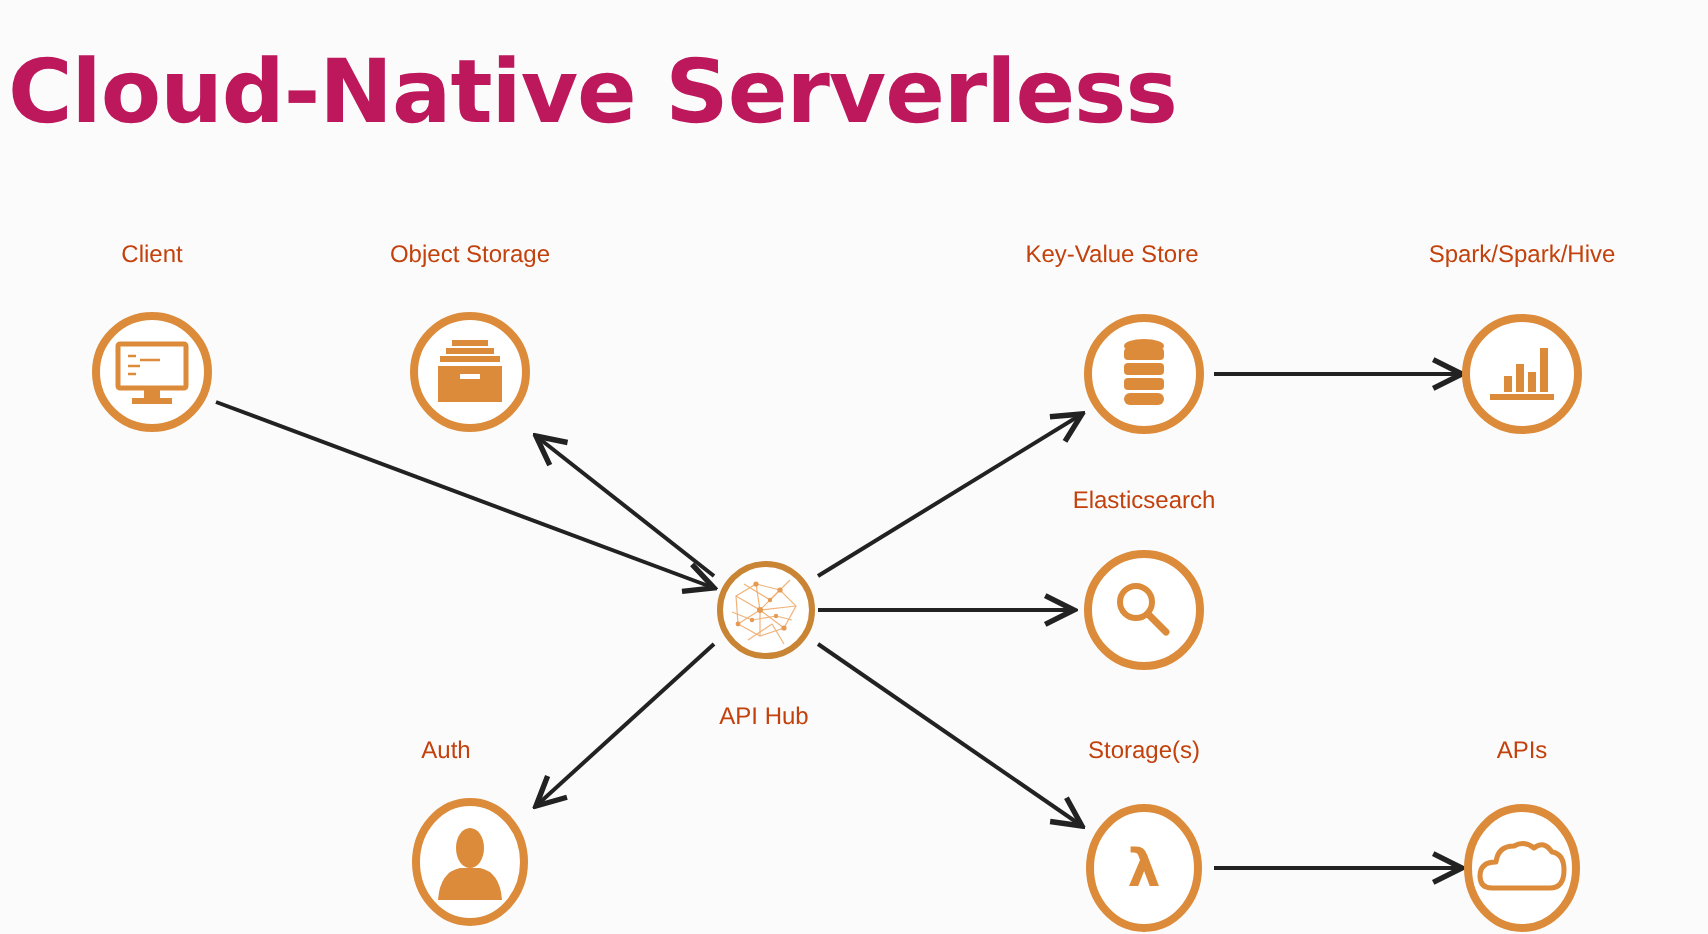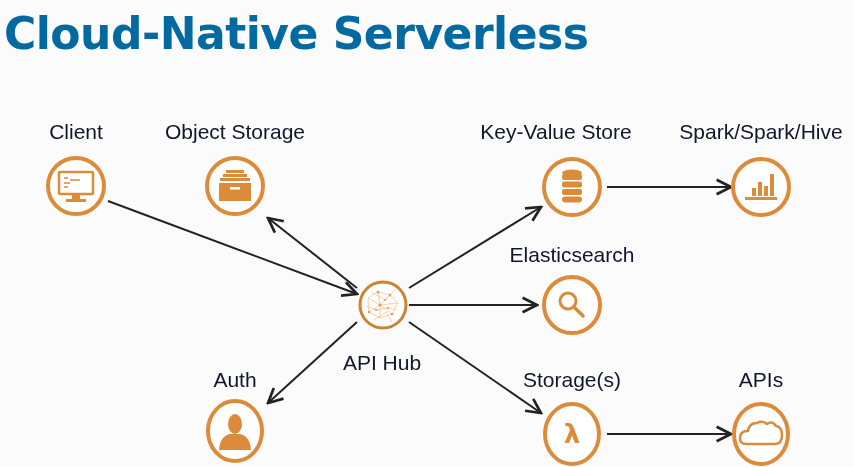--- a/index.html
+++ b/index.html
@@ -1,34 +1,34 @@
 <!DOCTYPE html>
 <html><head>
 <meta charset="utf-8">
 <style>
   html, body { margin: 0; padding: 0; }
   body { width: 854px; height: 467px; background: #fbfbfb; position: relative; overflow: hidden;
          font-family: "Liberation Sans", "DejaVu Sans", sans-serif; color: #3a3a3a; }
-  .title { position: absolute; left: 4px; top: 8px; font-size: 44px; font-weight: bold; color: #0369a1; letter-spacing: -0.5px;
+  .title { position: absolute; left: 4px; top: 21px; font-size: 44px; font-weight: bold; color: #be185d; letter-spacing: -0.5px;
            font-family: "DejaVu Sans", sans-serif; }
-  .label { position: absolute; font-size: 21px; color: #0f172a; white-space: nowrap; transform: translateX(-50%); }
+  .label { position: absolute; font-size: 12px; color: #c2410c; white-space: nowrap; transform: translateX(-50%); }
   svg.diagram { position: absolute; left: 0; top: 0; }
 </style>
 </head>
 <body>
 
 <div class="title">Cloud-Native Serverless</div>
 
 <div class="label" style="left:76px; top:120px;">Client</div>
 <div class="label" style="left:235px; top:120px;">Object Storage</div>
 <div class="label" style="left:556px; top:120px;">Key-Value Store</div>
 <div class="label" style="left:761px; top:120px;">Spark/Spark/Hive</div>
 <div class="label" style="left:572px; top:243px;text-align:center;">Elasticsearch</div>
 <div class="label" style="left:382px; top:351px;">API Hub</div>
-<div class="label" style="left:235px; top:368px;">Auth</div>
+<div class="label" style="left:223px; top:368px;">Auth</div>
 <div class="label" style="left:572px; top:368px;">Storage(s)</div>
 <div class="label" style="left:761px; top:368px;">APIs</div>
 
 <svg class="diagram" width="854" height="467" viewBox="0 0 854 467">
   <defs>
     <marker id="arrow" viewBox="0 0 10 10" refX="9" refY="5" markerWidth="9" markerHeight="9" orient="auto-start-reverse">
       <path d="M1,1 L9,5 L1,9" fill="none" stroke="#222" stroke-width="1.5"></path>
     </marker>
   </defs>
 

